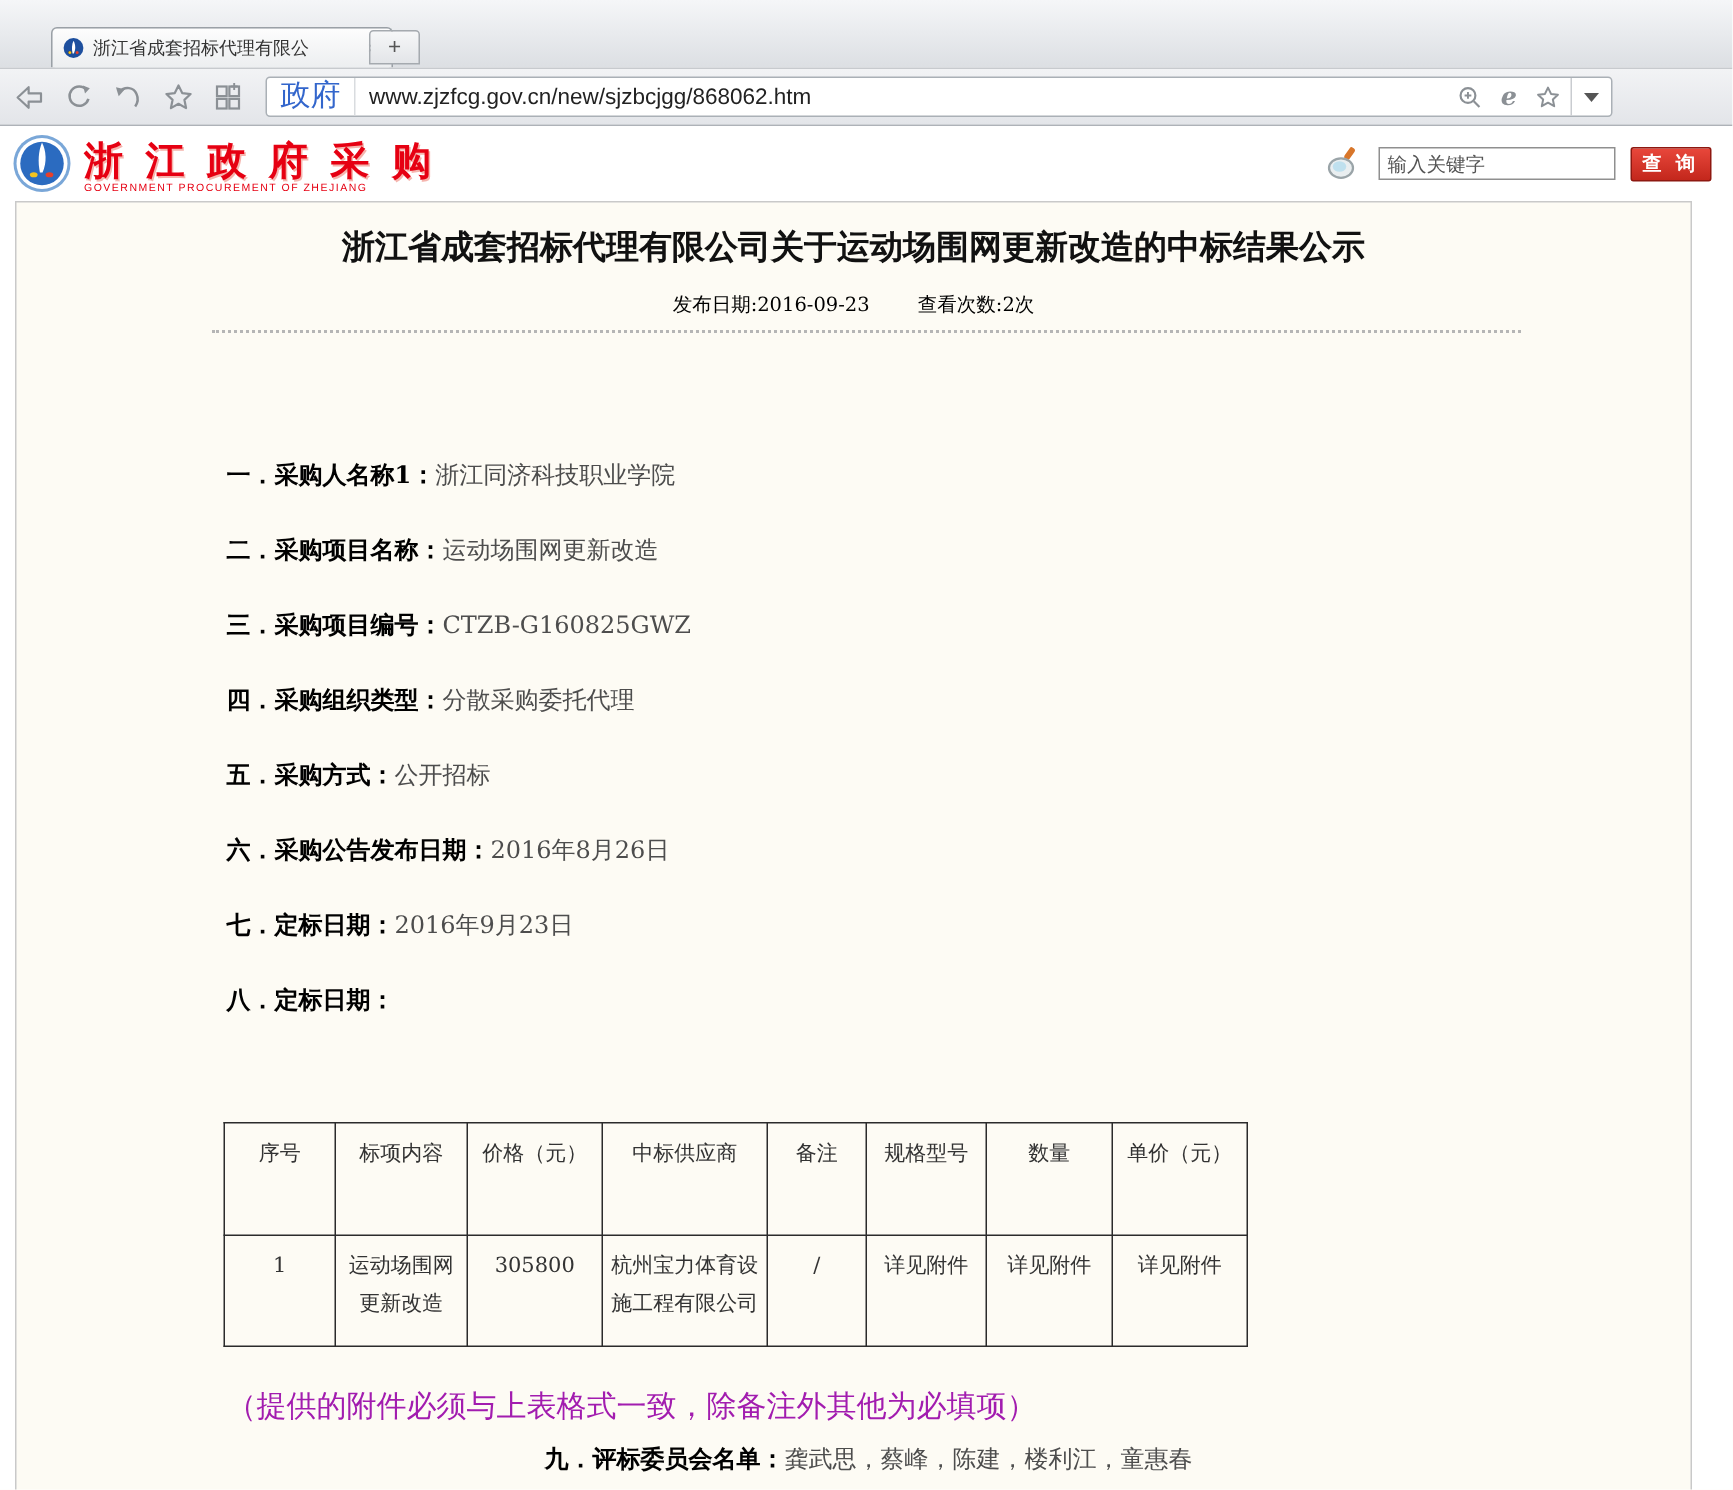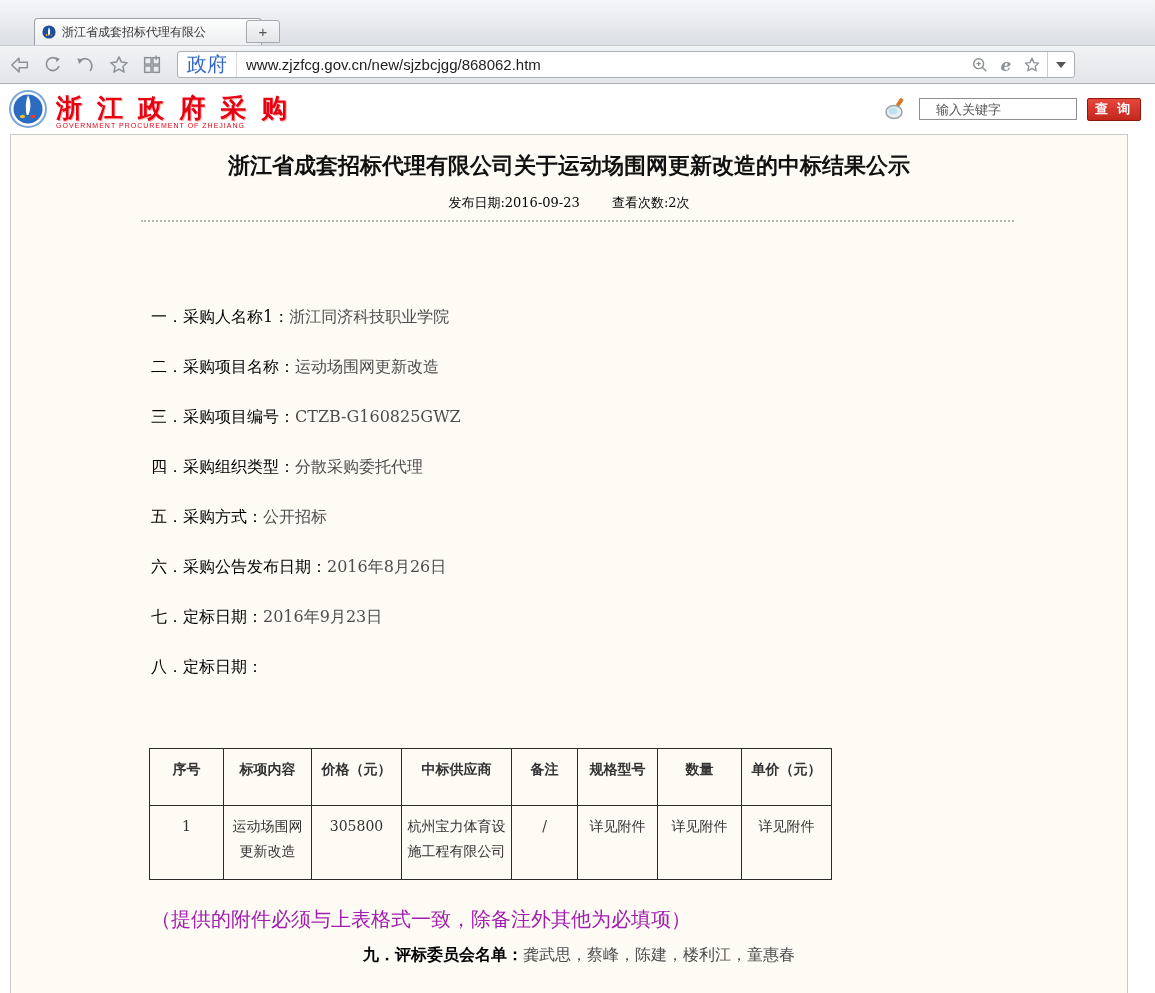--- a/index.html
+++ b/index.html
@@ -33,45 +33,45 @@
   .tri-down { width:0; height:0; border-left:5px solid transparent; border-right:5px solid transparent;
               border-top:6px solid #555; }
 
   
   .site-header { height:50px; background:#fff; display:flex; align-items:center; padding:0 14px 0 8px; }
   .logo { display:flex; align-items:flex-end; gap:8px; }
   .logo-text-cn { font-family:"DejaVu Serif", serif; font-weight:bold; font-size:26px; color:#e60012;
                   letter-spacing:3px; line-height:26px; text-shadow:1px 1px 0 #f5b5ae; }
   .logo-text-en { font-size:7px; color:#e60012; letter-spacing:1px; margin-top:1px; }
   .hdr-search { margin-left:auto; display:flex; align-items:center; gap:10px; }
-  .hdr-input { width:158px; height:22px; border:1px solid #8f8f8f; font-size:13px; padding:2px 16px;
+  .hdr-input { width:158px; height:22px; border:1px solid #8f8f8f; font-size:13px; padding:2px 5px;
                font-family:"Liberation Sans", sans-serif; color:#333; background:#fff; }
   .hdr-input::placeholder { color:#555; opacity:1; }
   .hdr-btn { width:54px; height:23px; background:linear-gradient(#e8473b,#c3271c); color:#fff;
              border:1px solid #8e1810; font-size:13px; letter-spacing:3px; border-radius:2px;
              font-family:Liberation Serif, serif; font-weight:bold; cursor:pointer; }
 
   
   .content { margin:0 27px 0 10px; height:908px; background:#fdfbf4;
              border:1px solid #c9c9c9; border-bottom:none;
              font-family:"DejaVu Serif", serif; }
   .article-title { padding-top:17px; text-align:center; font-size:22px; font-weight:bold; color:#111; line-height:26px; }
   .article-meta { margin-top:16px; text-align:center; font-size:13px; color:#000; }
   .article-meta .views { margin-left:28px;margin-top:16px; }
   .dotted-sep { margin:8px 113px 0 130px; border:none; border-top:2px dotted #b5b5b5; height:0; }
   .article-body { padding-left:140px; padding-right:120px; }
   .item { margin-top:29px; font-size:16px; line-height:21px; }
   .item:first-child { margin-top:84px; }
-  .item .label { font-weight:normal; color:#000;text-align:center; }
+  .item .label { font-weight:bold; color:#000;text-align:center; }
   .item .value { color:#4d4d4d; }
 
   table.result { margin-top:71px; margin-left:-2px; border-collapse:collapse; table-layout:fixed; }
   table.result td { border:1px solid #2b2b2b; vertical-align:top; text-align:center;
                     font-size:14px; color:#333; padding:8px 4px 0 4px; line-height:25px; }
-  tr.hdr td { height:57px;font-weight:bold; }
+  tr.hdr td { height:75px; }
   tr.data td { height:74px; }
   .c0{width:74px}.c1{width:88px}.c2{width:90px}.c3{width:110px}.c4{width:66px}.c5{width:80px}.c6{width:84px}.c7{width:90px}
 
   .note { margin-top:26px; font-size:20px; color:#a21caf; }
   .committee { margin-top:12px; font-size:16px;text-align:center; }
   .committee .label { font-weight:bold; color:#000; }
   .committee .value { color:#4d4d4d; }
 
   svg { display:block; }
 </style>

